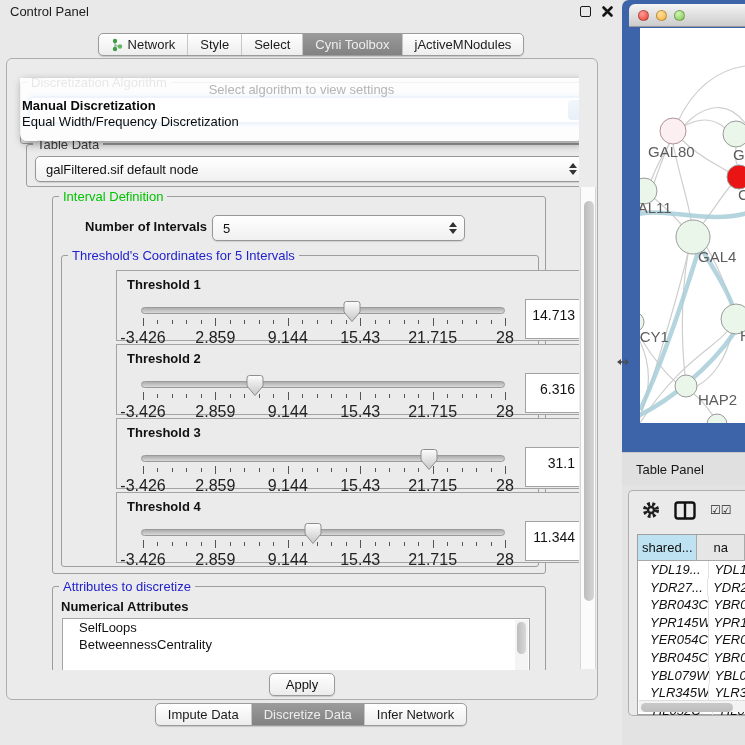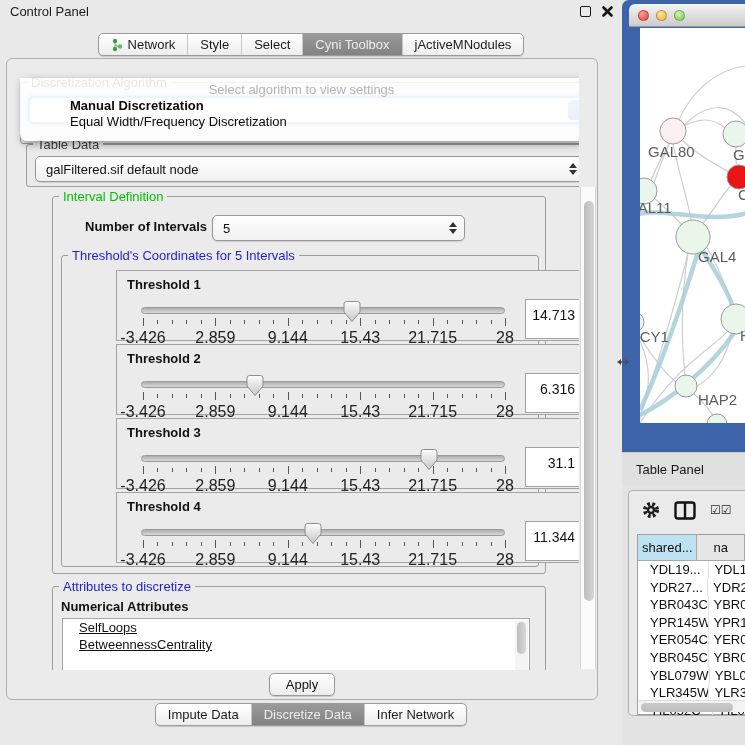--- a/index.html
+++ b/index.html
@@ -49,21 +49,21 @@
   .combo-focus { position:absolute; left:16px; top:34px; width:564px; height:28px; border-radius:6px;
                  background:#fff; border:2px solid #76a5dd; box-shadow:0 0 5px 1px #8cb6e4; }
   .combo-focus .cap { position:absolute; right:2px; top:2px; bottom:2px; width:20px; border-radius:4px;
                       background:linear-gradient(#8fb6e6,#4d7fc4); }
 
   
   .popup { position:absolute; left:8px; top:16px; width:563px; height:63px;
            background:rgba(255,255,255,.88); border-radius:0 0 7px 7px;
            box-shadow:2px 3px 9px rgba(0,0,0,.38); padding-top:3px; }
   .popup .hint { text-align:center; font-size:13px; color:#b4b4b4; height:17px; line-height:17px; }
-  .popup .opt { font-size:13px; color:#0a0a0a; height:16px; line-height:16px; padding-left:2px;margin-left:48px; }
+  .popup .opt { font-size:13px; color:#0a0a0a; height:16px; line-height:16px; padding-left:2px; }
   .popup .opt.bold { font-weight:bold; }
 
   
   .th-panel { position:absolute; left:54px; width:474px; height:71px;
               border:1px solid #a3a3a3; background:#ebebeb; }
   .th-label { position:absolute; left:10px; top:6px; font-size:13px; font-weight:bold; color:#111; }
   .slider { position:absolute; left:24px; top:30px; width:366px; height:40px; }
   .track { position:absolute; left:0; top:6px; width:364px; height:7px; border:1px solid #9a9a9a;
            border-radius:4px; background:linear-gradient(#adadad,#d9d9d9); }
   .ticks { position:absolute; left:2px; top:17px; width:362px; height:9px; }
@@ -72,21 +72,21 @@
   .tick-labels { position:absolute; left:2px; top:28px; width:362px; height:12px; }
   .tick-labels span { position:absolute; transform:translateX(-50%); font-size:16px; font-weight:normal;
                       color:#222; white-space:nowrap;text-align:right; }
   .thumb { position:absolute; top:-1px; transform:translateX(-50%); }
   .value-box { position:absolute; left:408px; top:28px; width:57px; height:40px; background:#fff;
                border:1px solid #a2a2a2; font-size:14px; color:#111; text-align:right;
                line-height:31px; padding-right:6px; }
 
   
   .attr-list { position:absolute; left:50px; top:556px; width:468px; height:80px; background:#fff;
-               border:1px solid #a5a5a5; font-size:13px; color:#111; overflow:hidden;text-decoration:underline; }
+               border:1px solid #a5a5a5; font-size:13px; color:#111; overflow:hidden; }
   .attr-item { height:17px; line-height:17px; padding-left:16px; white-space:nowrap; }
   .attr-scroll { position:absolute; right:1px; top:1px; width:13px; bottom:1px; background:#f4f4f4; }
   .attr-scroll .thumb-v { position:absolute; left:2px; top:2px; width:9px; height:32px; border-radius:5px;
                           background:linear-gradient(90deg,#bdbdbd,#d8d8d8); }
 
   
   .vscroll { position:absolute; left:573px; top:128px; width:16px; height:482px; background:#fbfbfb;
              border-left:1px solid #d6d6d6; border-right:1px solid #d6d6d6; }
   .vscroll .thumb-v { position:absolute; left:3px; top:14px; width:10px; height:400px; border-radius:6px;
                       background:linear-gradient(90deg,#bcbcbc,#d5d5d5); }
@@ -117,21 +117,21 @@
                       background:#eaeaea; border:1px solid #afafaf; border-right:none;
                       border-radius:5px 0 0 5px; overflow:hidden; }
   .tp-toolbar { position:absolute; left:0; top:0; width:100%; height:38px; display:flex;
                 align-items:center; gap:14px; padding-left:13px; }
   .check-icons { font-size:12px; color:#222; letter-spacing:0; }
   .tp-table { position:absolute; left:8px; top:43px; right:0; bottom:0; background:#fff;
               border:1px solid #9f9f9f; border-right:none; font-size:13px; color:#101010; }
   .tp-head { display:flex; height:26px; border-bottom:1px solid #a8a8a8; background:#e6e6e6; }
   .tp-head .hc { display:flex; align-items:center; justify-content:center; border-right:1px solid #a8a8a8; }
   .tp-head .hc.sel { background:#bfe2f2; }
-  .tp-row { display:flex; height:17.6px; line-height:17.6px; }
+  .tp-row { display:flex; height:17.6px; line-height:17.6px;font-style:italic; }
   .tp-row .c1 { width:75px; padding-left:12px; border-right:1px solid #e2e2e2; overflow:hidden; }
   .tp-row .c2 { padding-left:5px; overflow:hidden; white-space:nowrap; }
   .tp-hscroll { position:absolute; left:1px; right:0; bottom:2px; height:12px; background:#f3f3f3;
                 border-top:1px solid #ddd; }
   .tp-hscroll .thumb-h { position:absolute; left:2px; top:1.5px; width:92px; height:9px; border-radius:5px;
                          background:linear-gradient(#c9c9c9,#bdbdbd); }
 </style>
 </head>
 <body>
 

